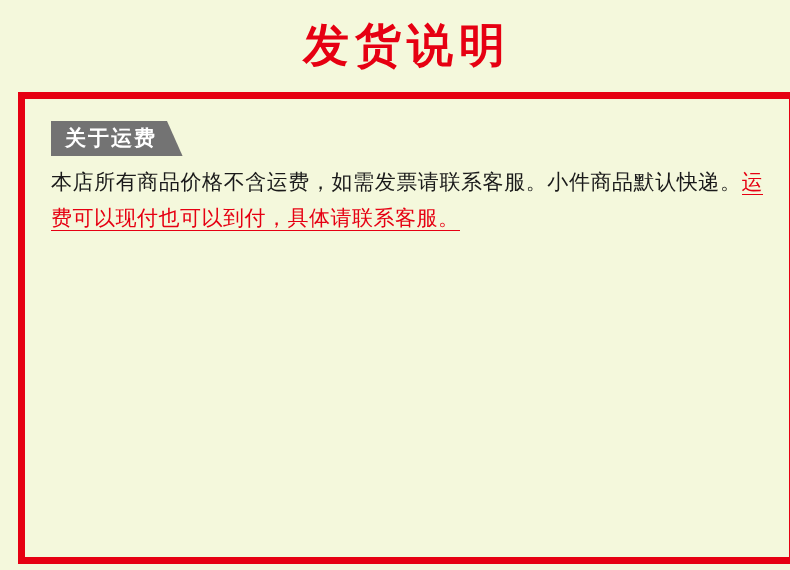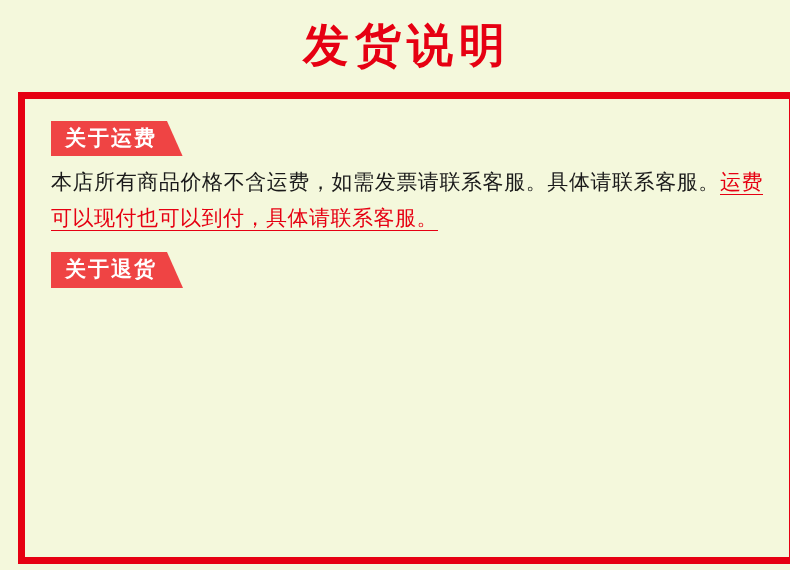--- a/index.html
+++ b/index.html
@@ -44,21 +44,21 @@
   }
   .section {
     margin-bottom: 6px;
   }
   .tag-wrap {
     margin-bottom: 8px;
   }
   .tag {
     display: inline-block;
     position: relative;
-    background: #ef4444;
+    background: #737373;
     color: #ffffff;
     font-size: 21px;
     font-weight: bold;
     letter-spacing: 2px;
     padding: 5px 26px 6px 14px;
     line-height: 1.15;
   }
   .tag::after {
     content: "";
     position: absolute;
@@ -94,23 +94,20 @@
 <div class="page">
 
   <div class="title">发货说明</div>
 
   <div class="frame">
 
     <div class="section">
       <div class="tag-wrap">
         <span class="tag">关于运费</span>
       </div>
-      <div class="body-text"><span>本店所有商品价格不含运费，如需发票请联系客服。具体请联系客服。</span><span class="hl underline">运费可以现付也可以到付，具体请联系客服。</span></div>
+      <div class="body-text"><span>本店所有商品价格不含运费，如需发票请联系客服。小件商品默认快递。</span><span class="hl underline">运费可以现付也可以到付，具体请联系客服。</span></div>
     </div>
 
     <div class="section sec2">
-      <div class="tag-wrap">
-        <span class="tag">关于退货</span>
-      </div>
     </div>
 
   </div>
 </div>
 
 </body></html>

